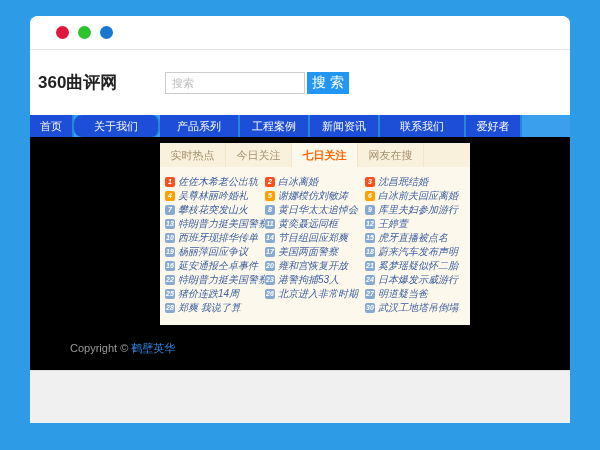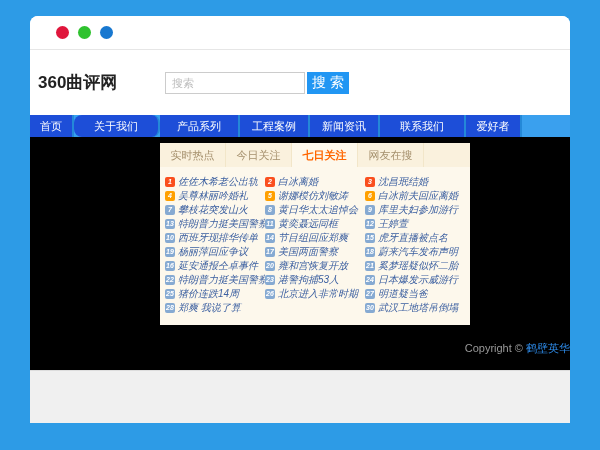--- a/index.html
+++ b/index.html
@@ -132,21 +132,21 @@
     flex: 0 0 10px;
     border-radius: 2px;
     margin-right: 3px;
     color: #ffffff;
     font-size: 7px;
     line-height: 10px;
     text-align: center;
     font-weight: bold;
   }
   .copyright {
-    text-align: right;
+    text-align: left;
     margin-top: 16px;
     font-size: 11px;
     color: #999999;
     margin-left: 40px;
   }
   .copyright-link { color: #2e8ded; cursor: pointer; }
   .gray-band {
     flex: 1;
     background: #f0f0f0;
     border-top: 1px solid #dddddd;

